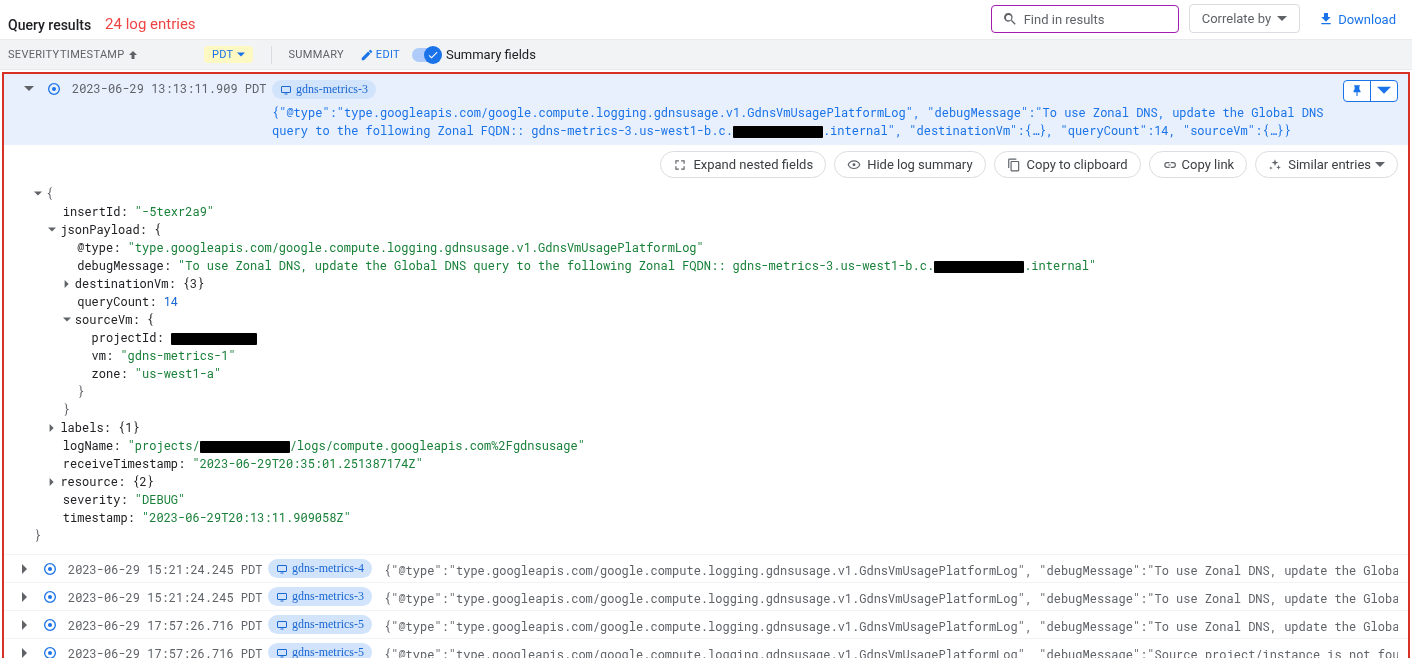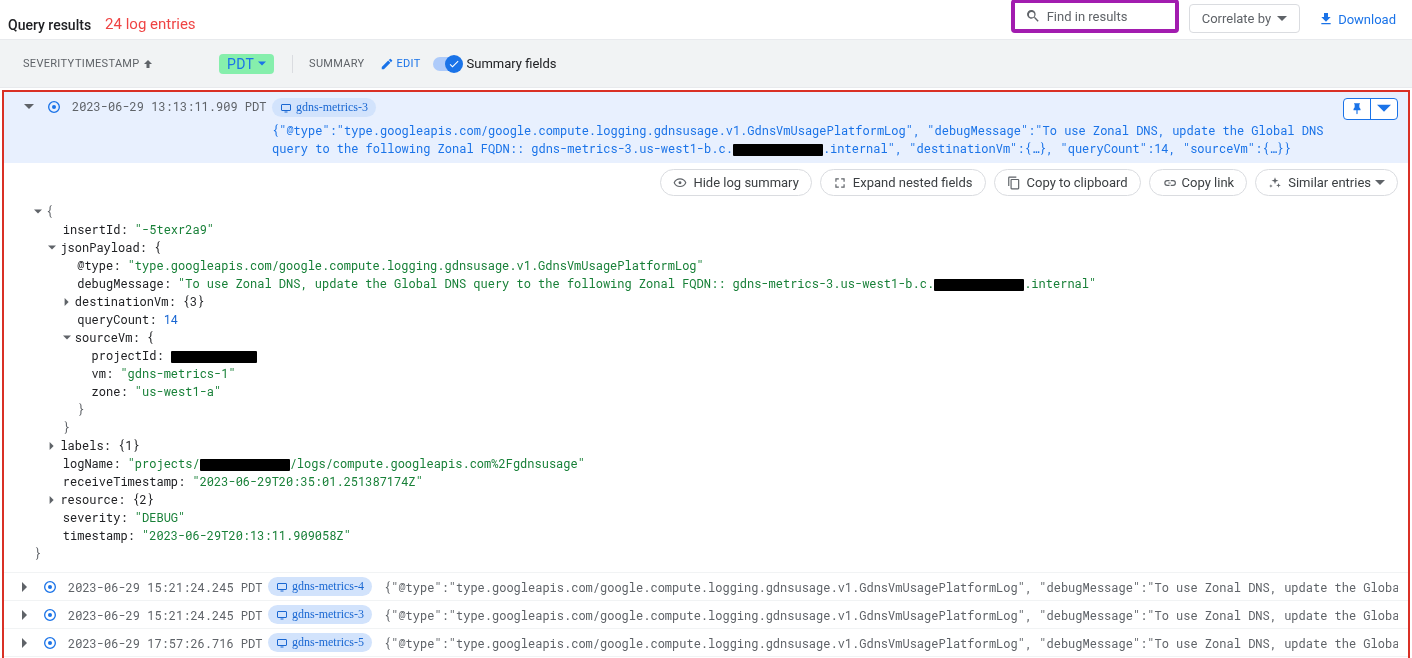--- a/index.html
+++ b/index.html
@@ -4,33 +4,33 @@
 <style>
 * { box-sizing: border-box; margin: 0; padding: 0; }
 body { font-family: 'Google Sans', Roboto, Arial, sans-serif; font-size: 13px; color: #202124; background: #fff; width: 1412px; overflow-x: hidden; }
 .mono { font-family: 'Roboto Mono', Menlo, monospace; font-size: 12px; }
 
 
 .header { display: flex; align-items: flex-end; padding: 6px 8px; border-bottom: 1px solid #e8eaed; height: 40px; }
 .header-title { font-weight: 500; font-size: 14px; margin-right: 14px; }
 .header-count { color: #ef4444; font-size: 15px; }
 .header-spacer { flex: 1; }
-.find-box { display: flex; align-items: center; border: 4px solid #a21caf; border-radius: 4px; padding: 5px 10px; width: 168px; margin-right: 10px; color: #5f6368; }
+.find-box { display: flex; align-items: center; border: 1px solid #a21caf; border-radius: 4px; padding: 5px 10px; width: 188px; margin-right: 10px; color: #5f6368; }
 .find-box svg { width: 16px; height: 16px; margin-right: 6px; fill: #5f6368; }
 .correlate-btn { display: flex; align-items: center; border: 1px solid #dadce0; border-radius: 4px; padding: 6px 12px; margin-right: 10px; color: #5f6368; cursor: pointer; }
 .correlate-btn svg { width: 10px; height: 10px; margin-left: 6px; fill: #5f6368; }
 .download-btn { display: flex; align-items: center; color: #1a73e8; cursor: pointer; padding: 6px 8px; }
 .download-btn svg { width: 16px; height: 16px; margin-right: 4px; fill: #1a73e8; }
 
 
-.colhdr { display: flex; align-items: center; background: #f1f3f4; border-bottom: 1px solid #e8eaed; padding: 4px 23px; font-size: 11px; color: #5f6368; height: 48px; text-transform: uppercase; letter-spacing: .3px; }
+.colhdr { display: flex; align-items: center; background: #f1f3f4; border-bottom: 1px solid #e8eaed; padding: 4px 8px; font-size: 11px; color: #5f6368; height: 30px; text-transform: uppercase; letter-spacing: .3px; }
 .col-sev { width: 52px; }
 .col-ts { width: 148px; display: flex; align-items: center; }
 .col-ts svg { width: 12px; height: 12px; fill: #5f6368; margin-left: 2px; }
-.tz-chip { background: #86efac; color: #1a73e8; padding: 2px 8px; border-radius: 4px; font-size: 14px; margin-left: auto; margin-right: 8px; display: flex; align-items: center; }
+.tz-chip { background: #fef9c3; color: #1a73e8; padding: 2px 8px; border-radius: 4px; font-size: 11px; margin-left: auto; margin-right: 8px; display: flex; align-items: center; }
 .tz-chip svg { width: 8px; height: 8px; fill: #1a73e8; margin-left: 4px; }
 .colhdr-sep { width: 1px; height: 18px; background: #dadce0; margin: 0 10px; }
 .col-sum { padding: 0 6px; }
 .edit-btn { display: flex; align-items: center; color: #1a73e8; margin-left: 10px; text-transform: uppercase; font-size: 11px; }
 .edit-btn svg { width: 14px; height: 14px; fill: #1a73e8; margin-right: 2px; }
 .toggle-wrap { display: flex; align-items: center; margin-left: 12px; }
 .toggle { width: 28px; height: 14px; background: #aecbfa; border-radius: 7px; position: relative; margin-right: 6px; }
 .toggle::after { content: ''; position: absolute; right: -2px; top: -2px; width: 18px; height: 18px; background: #1a73e8; border-radius: 50%; display: flex; align-items: center; justify-content: center; }
 .toggle-check { position: absolute; right: 1px; top: 1px; width: 12px; height: 12px; z-index: 1; }
 .toggle-check svg { width: 12px; height: 12px; fill: #fff; }
@@ -71,21 +71,21 @@
 .colon { color: #202124; }
 .str { color: #188038; }
 .num { color: #1967d2; }
 .punct { color: #5f6368; }
 
 
 .log-row { display: flex; align-items: center; padding: 4px 10px 4px 16px; border-top: 1px solid #f1f3f4; white-space: nowrap; overflow: hidden; }
 .log-row .caret-col { width: 14px; margin-right: 8px; cursor: pointer; }
 .log-row .caret-col svg { width: 10px; height: 10px; fill: #5f6368; }
 .log-row .ts { width: 200px; color: #5f6368; }
-.log-row .body { flex: 1; display: flex; align-items: center; gap: 12px; overflow: hidden; }
+.log-row .body { flex: 1; display: flex; align-items: flex-end; gap: 12px; overflow: hidden; }
 .log-row .msg { color: #5f6368; overflow: hidden; text-overflow: clip; white-space: nowrap; }
 </style>
 </head>
 <body>
 
 <div class="header">
   <span class="header-title">Query results</span>
   <span class="header-count">24 log entries</span>
   <div class="header-spacer"></div>
   <div class="find-box">
@@ -180,29 +180,29 @@
         <svg viewBox="0 0 10 10">
             <path d="M0 2l5 5 5-5z"></path>
           </svg>
       </div>
     </div>
   </div>
 
   <div class="detail-bar">
     <div class="pill-btn">
       <svg viewBox="0 0 24 24">
+          <path d="M4 4h6v2H6v4H4V4zm10 0h6v6h-2V6h-4V4zM4 14h2v4h4v2H4v-6zm14 0h2v6h-6v-2h4v-4z"></path>
+        </svg>
+      <span>Expand nested fields</span>
+    </div>
+    <div class="pill-btn">
+      <svg viewBox="0 0 24 24">
           <path d="M12 6a9.77 9.77 0 018.82 5.5A9.77 9.77 0 0112 17a9.77 9.77 0 01-8.82-5.5A9.77 9.77 0 0112 6m0-2C7 4 2.73 7.11 1 11.5 2.73 15.89 7 19 12 19s9.27-3.11 11-7.5C21.27 7.11 17 4 12 4zm0 5a2.5 2.5 0 11-2.5 2.5A2.5 2.5 0 0112 9z"></path>
         </svg>
       <span>Hide log summary</span>
-    </div>
-    <div class="pill-btn">
-      <svg viewBox="0 0 24 24">
-          <path d="M4 4h6v2H6v4H4V4zm10 0h6v6h-2V6h-4V4zM4 14h2v4h4v2H4v-6zm14 0h2v6h-6v-2h4v-4z"></path>
-        </svg>
-      <span>Expand nested fields</span>
     </div>
     <div class="pill-btn">
       <svg viewBox="0 0 24 24">
           <path d="M16 1H4a2 2 0 00-2 2v14h2V3h12V1zm3 4H8a2 2 0 00-2 2v14a2 2 0 002 2h11a2 2 0 002-2V7a2 2 0 00-2-2zm0 16H8V7h11v14z"></path>
         </svg>
       <span>Copy to clipboard</span>
     </div>
     <div class="pill-btn">
       <svg viewBox="0 0 24 24">
           <path d="M3.9 12a5 5 0 015-5h4v2h-4a3 3 0 000 6h4v2h-4a5 5 0 01-5-5zm7-1h4v2h-4v-2zm4-4h4a5 5 0 010 10h-4v-2h4a3 3 0 000-6h-4V7z"></path>

